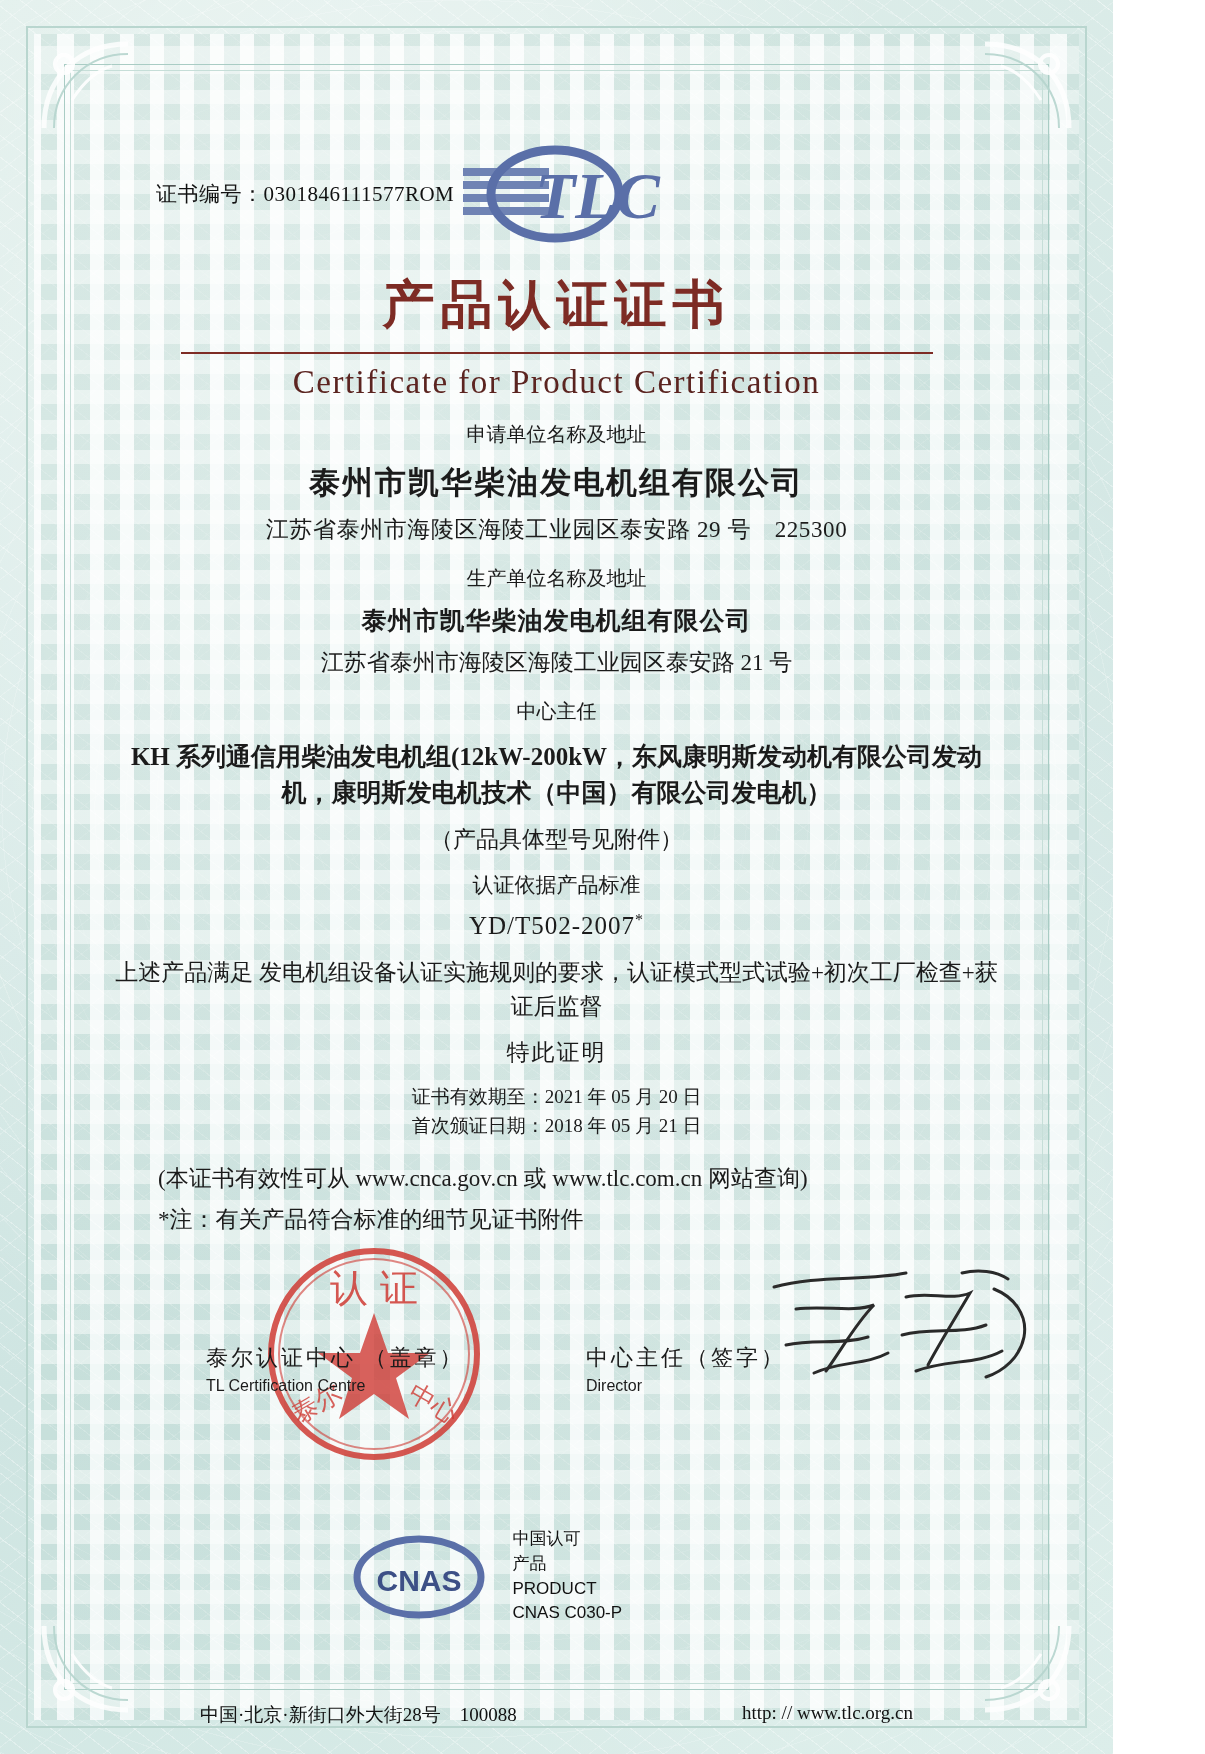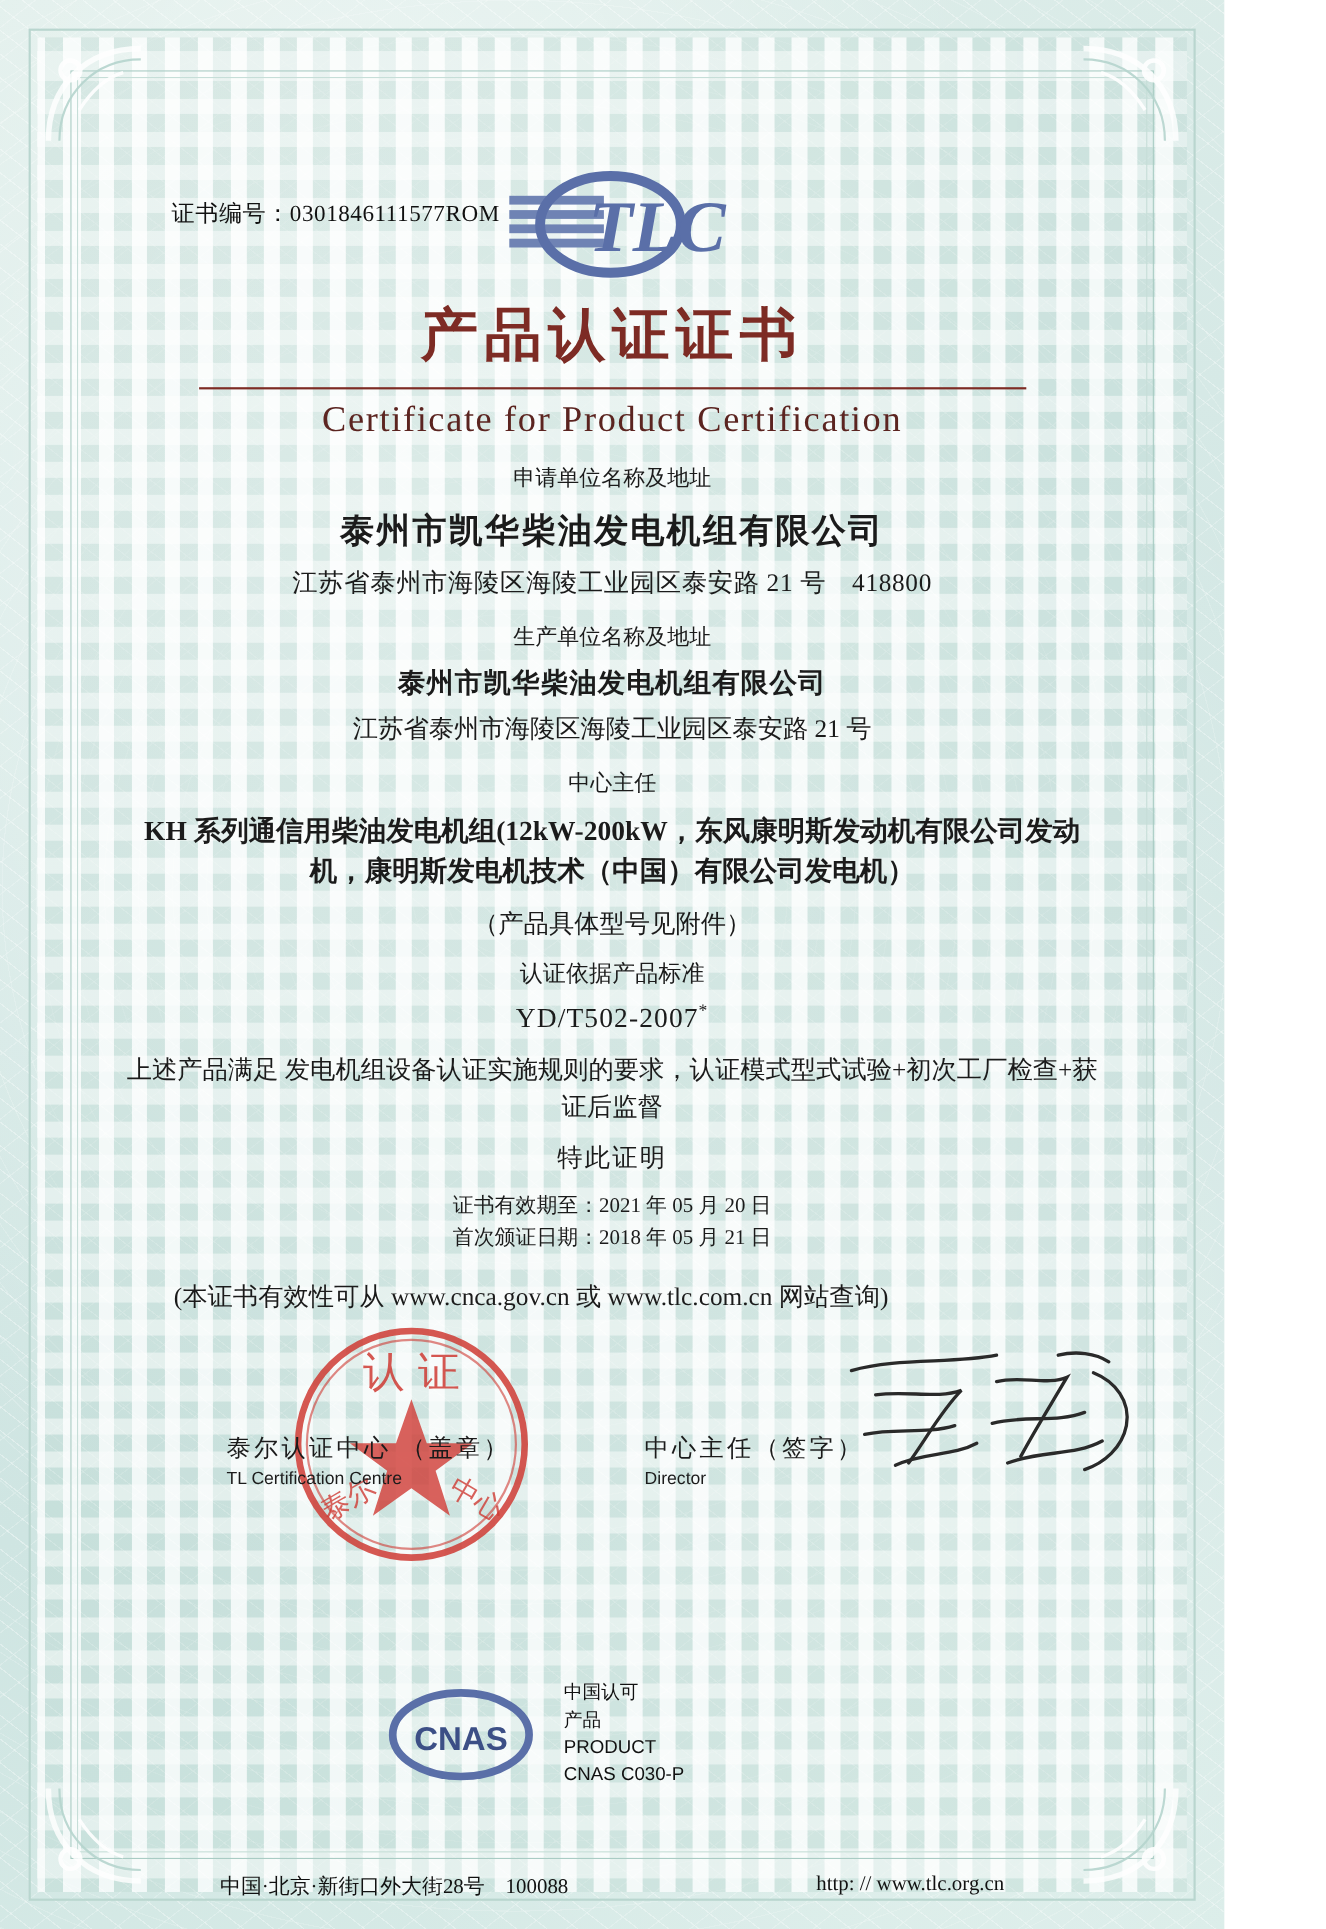--- a/index.html
+++ b/index.html
@@ -91,21 +91,21 @@
     top: 60px;
     font-size: 21px;
     letter-spacing: 0.5px;
     color: #111;
     white-space: nowrap;
   }
 
   .logo-wrap {
     position: absolute;
     left: 50%;
-    top: 28px;
+    top: 18px;
     transform: translateX(-50%);
     width: 260px;
     height: 116px;
     text-align: center;
   }
 
   .title-cn {
     margin-top: 150px;
     font-size: 52px;
     font-weight: bold;
@@ -344,21 +344,21 @@
         </g>
       </svg>
     </div>
 
     <div class="title-cn">产品认证证书</div>
     <div class="title-rule"></div>
     <div class="title-en">Certificate  for  Product  Certification</div>
 
     <div class="lbl">申请单位名称及地址</div>
     <div class="big-name">泰州市凯华柴油发电机组有限公司</div>
-    <div class="addr">江苏省泰州市海陵区海陵工业园区泰安路 21 号　418800</div>
+    <div class="addr">江苏省泰州市海陵区海陵工业园区泰安路 29 号　225300</div>
 
     <div class="lbl">生产单位名称及地址</div>
     <div class="mid-name">泰州市凯华柴油发电机组有限公司</div>
     <div class="addr2">江苏省泰州市海陵区海陵工业园区泰安路 21 号</div>
 
     <div class="lbl">中心主任</div>
     <div class="product">KH 系列通信用柴油发电机组(12kW-200kW，东风康明斯发动机有限公司发动机，康明斯发电机技术（中国）有限公司发电机）</div>
     <div class="note-model">（产品具体型号见附件）</div>
 
     <div class="std-lbl">认证依据产品标准</div>
@@ -368,20 +368,21 @@
 
     <div class="statement">上述产品满足 发电机组设备认证实施规则的要求，认证模式型式试验+初次工厂检查+获证后监督</div>
     <div class="hereby">特此证明</div>
 
     <div class="dates">
       <div>证书有效期至：2021 年 05 月 20 日</div>
       <div>首次颁证日期：2018 年 05 月 21 日</div>
     </div>
 
     <div class="verify">(本证书有效性可从 www.cnca.gov.cn 或 www.tlc.com.cn 网站查询)</div>
+    <div class="footnote">*注：有关产品符合标准的细节见证书附件</div>
 
     <div class="sign-row">
 
       <svg class="seal" viewBox="0 0 226 226">
         <circle cx="113" cy="113" r="103" fill="none" stroke="#cf3b34" stroke-width="6" opacity="0.85"></circle>
         <circle cx="113" cy="113" r="95" fill="none" stroke="#cf3b34" stroke-width="2" opacity="0.6"></circle>
         <polygon points="113,72 127,112 169,112 135,137 148,178 113,153 78,178 91,137 57,112 99,112" fill="#cf3b34" opacity="0.8"></polygon>
         <text x="113" y="60" text-anchor="middle" font-family="DejaVu Serif, serif" font-size="38" fill="#cf3b34" opacity="0.85">认 证</text>
         <text x="60" y="170" text-anchor="middle" font-family="DejaVu Serif, serif" font-size="26" fill="#cf3b34" opacity="0.8" transform="rotate(-30 60 170)">泰尔</text>
         <text x="168" y="170" text-anchor="middle" font-family="DejaVu Serif, serif" font-size="26" fill="#cf3b34" opacity="0.8" transform="rotate(30 168 170)">中心</text>

